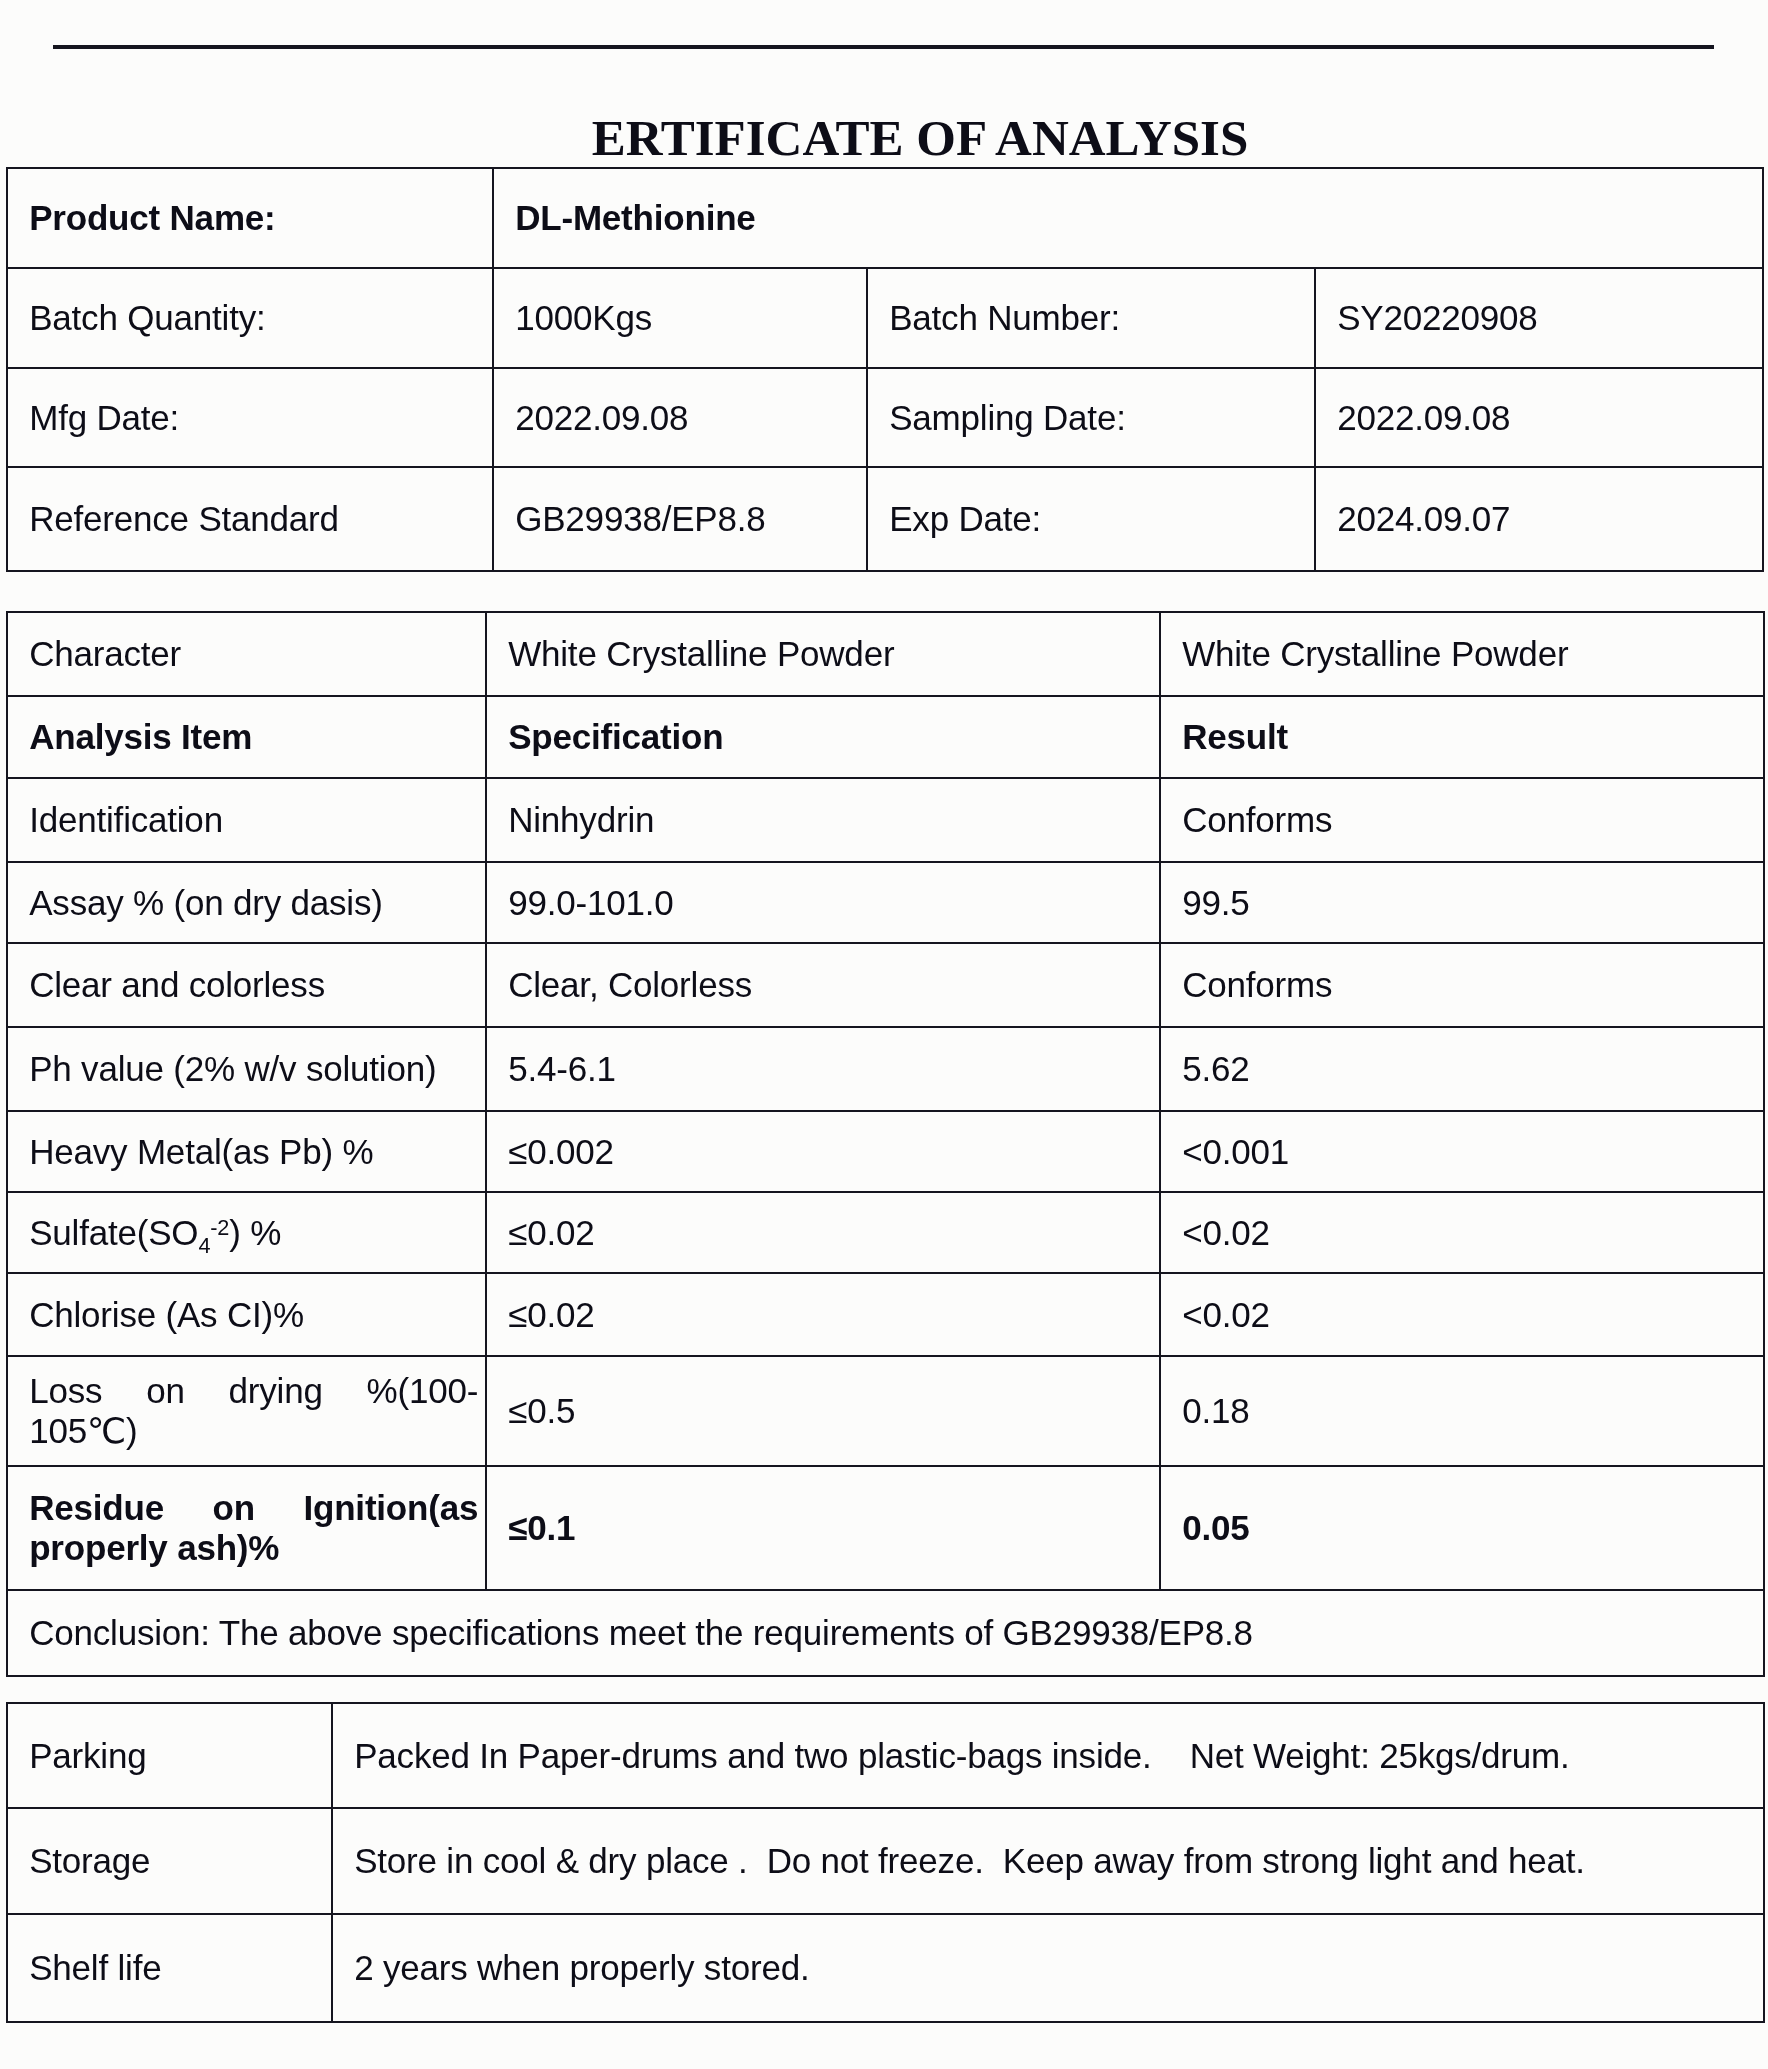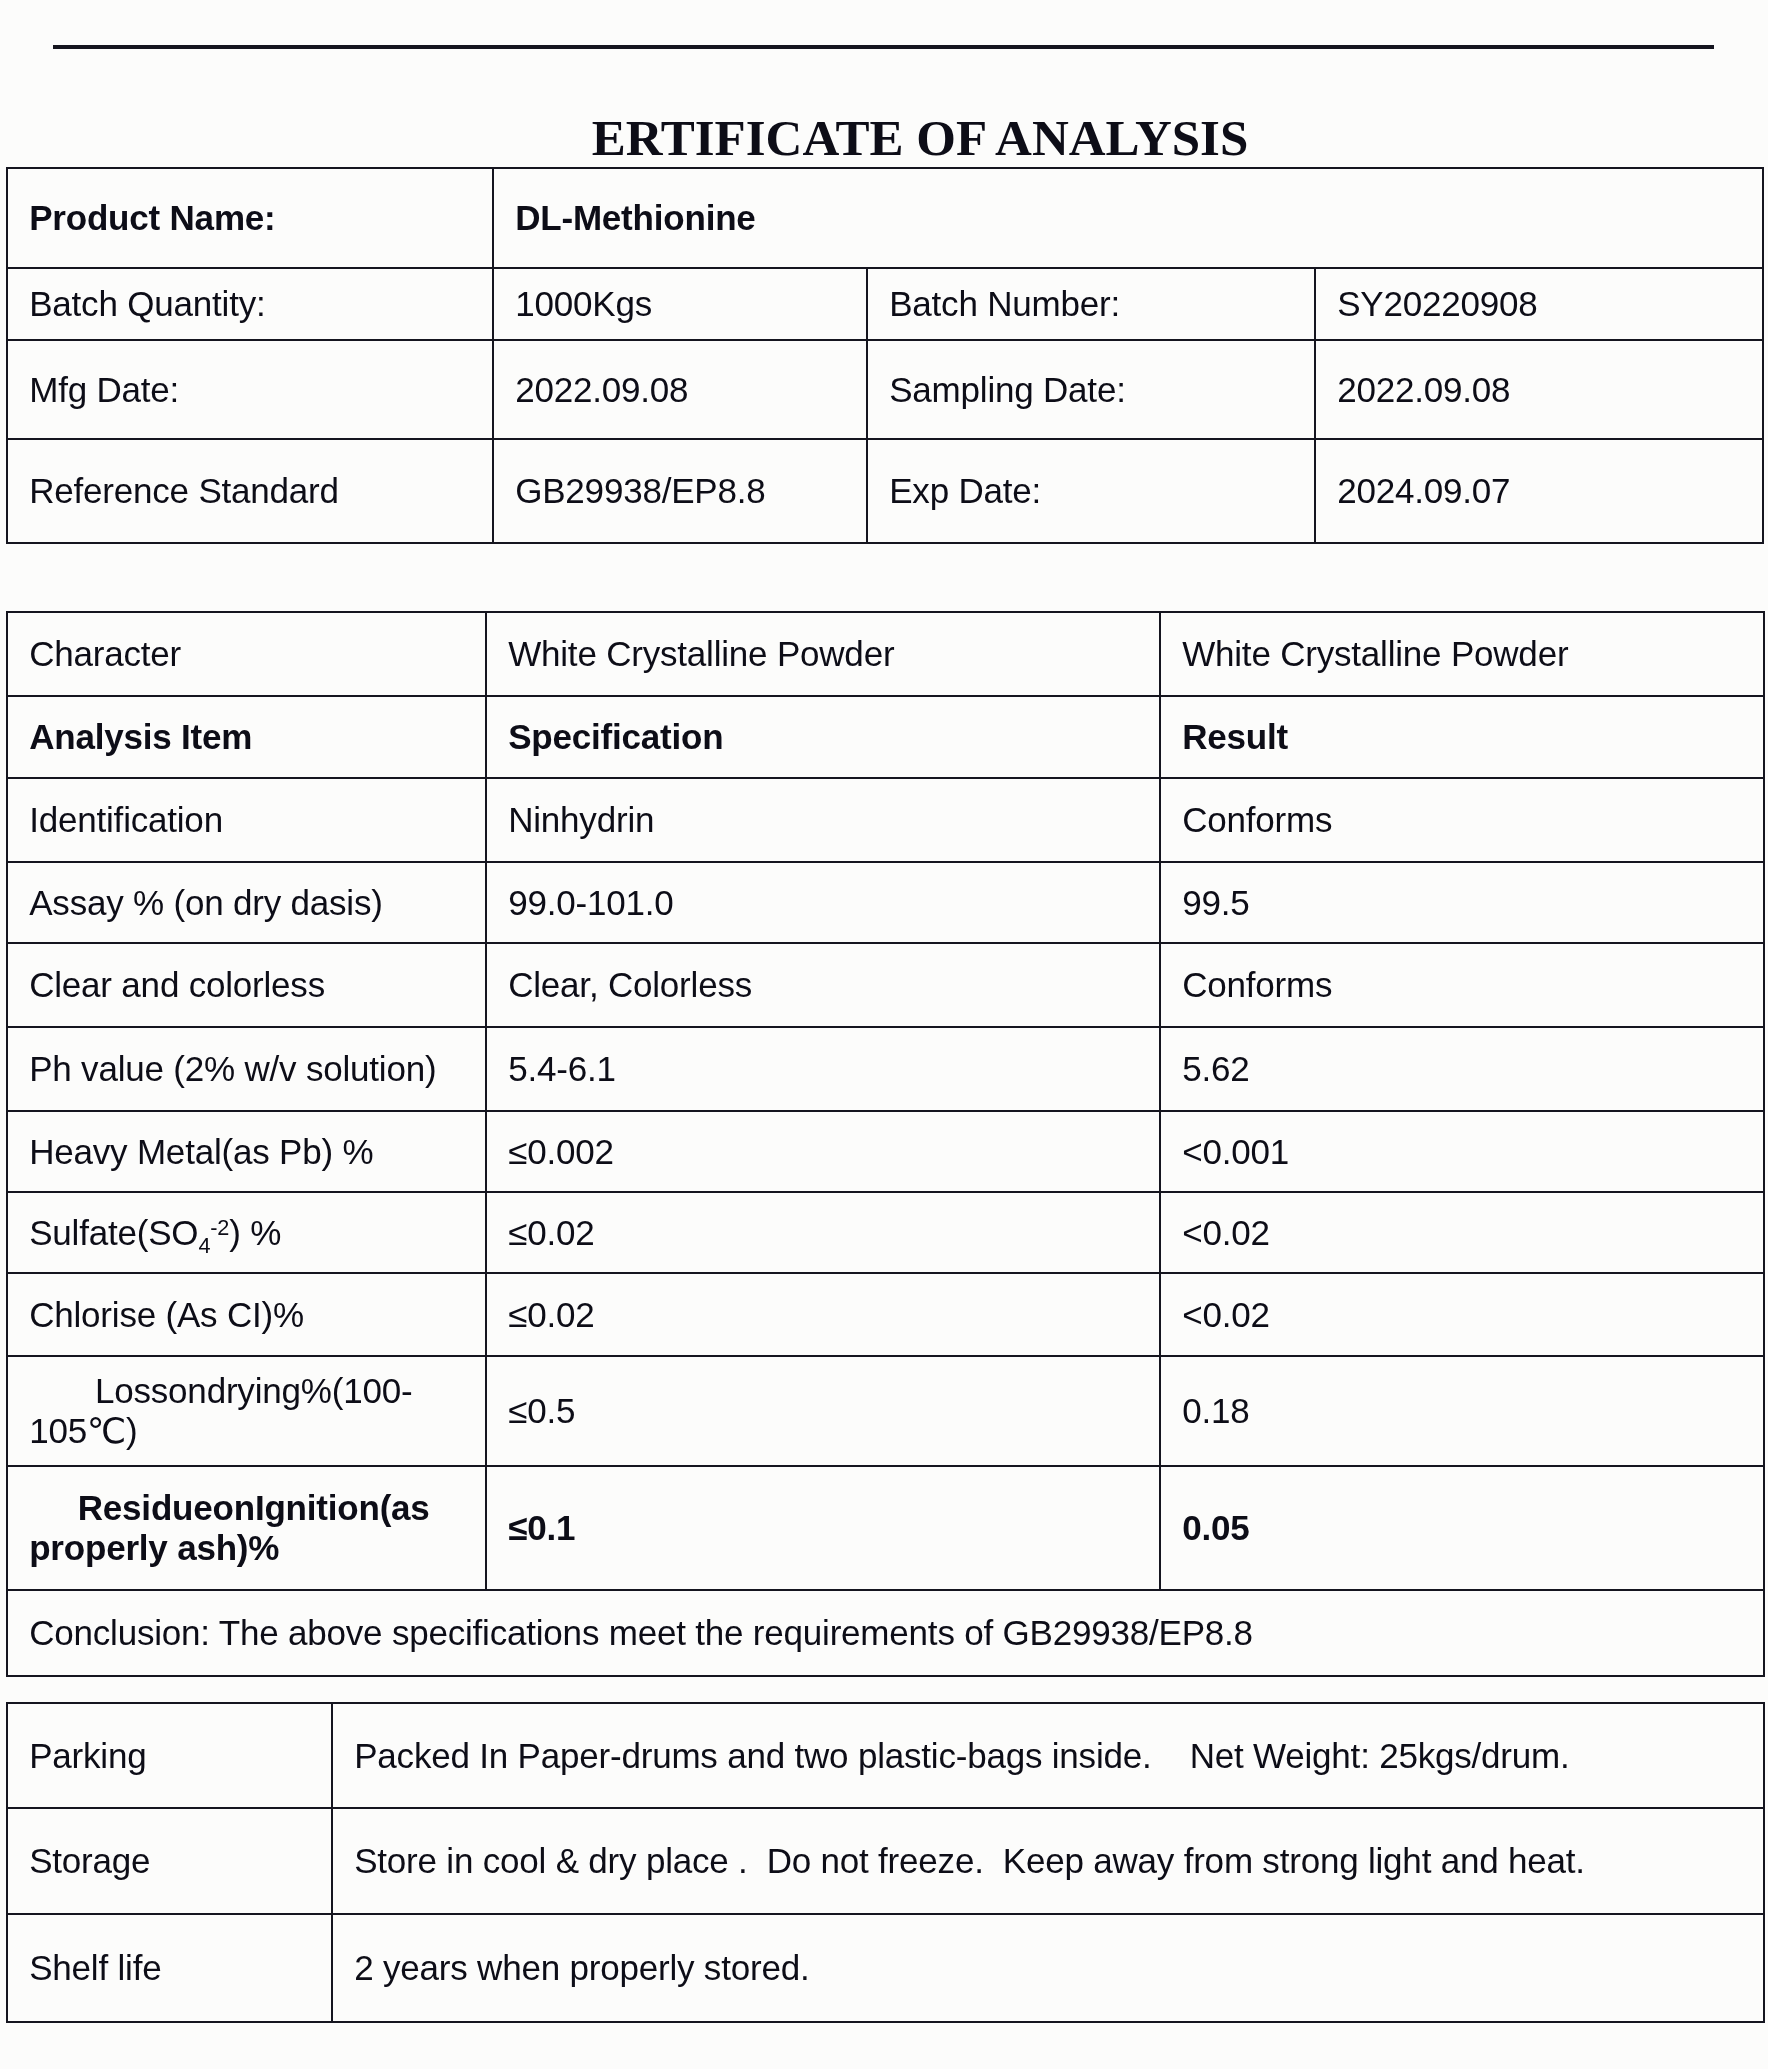--- a/index.html
+++ b/index.html
@@ -51,21 +51,21 @@
   .analysis-tbl { top: 611px; width: 1757px; }
   .info-tbl { top: 1702px; width: 1757px; font-size: 35px; }
   .info-tbl td {
     vertical-align: top;
     padding-top: 13px;
     white-space: pre-wrap;
   }
   .bold { font-weight: bold; }
   .jline {
     display: flex;
-    justify-content: center;
+    justify-content: space-between;
     width: 100%;
   }
   td sub { font-size: 0.62em; line-height: 0; }
   td sup { font-size: 0.62em; line-height: 0; vertical-align: 0.45em; }
 </style>
 </head>
 <body>
 
 <div class="page" style="--text: #0d0d17; --border: #15151f; --bg: #fcfcfb;">
   <div class="top-rule"></div>
@@ -76,21 +76,21 @@
       <col style="width:486px">
         <col style="width:374px">
         <col style="width:448px">
         <col style="width:448px">
     </colgroup>
     <tbody>
         <tr style="height: 100px;">
           <td class="bold">Product Name:</td>
           <td class="bold" colspan="3">DL-Methionine</td>
         </tr>
-        <tr style="height: 72px;">
+        <tr style="height: 100px;">
           <td>Batch Quantity:</td>
           <td>1000Kgs</td>
           <td>Batch Number:</td>
           <td>SY20220908</td>
         </tr>
         <tr style="height: 99px;">
           <td>Mfg Date:</td>
           <td>2022.09.08</td>
           <td>Sampling Date:</td>
           <td>2022.09.08</td>

